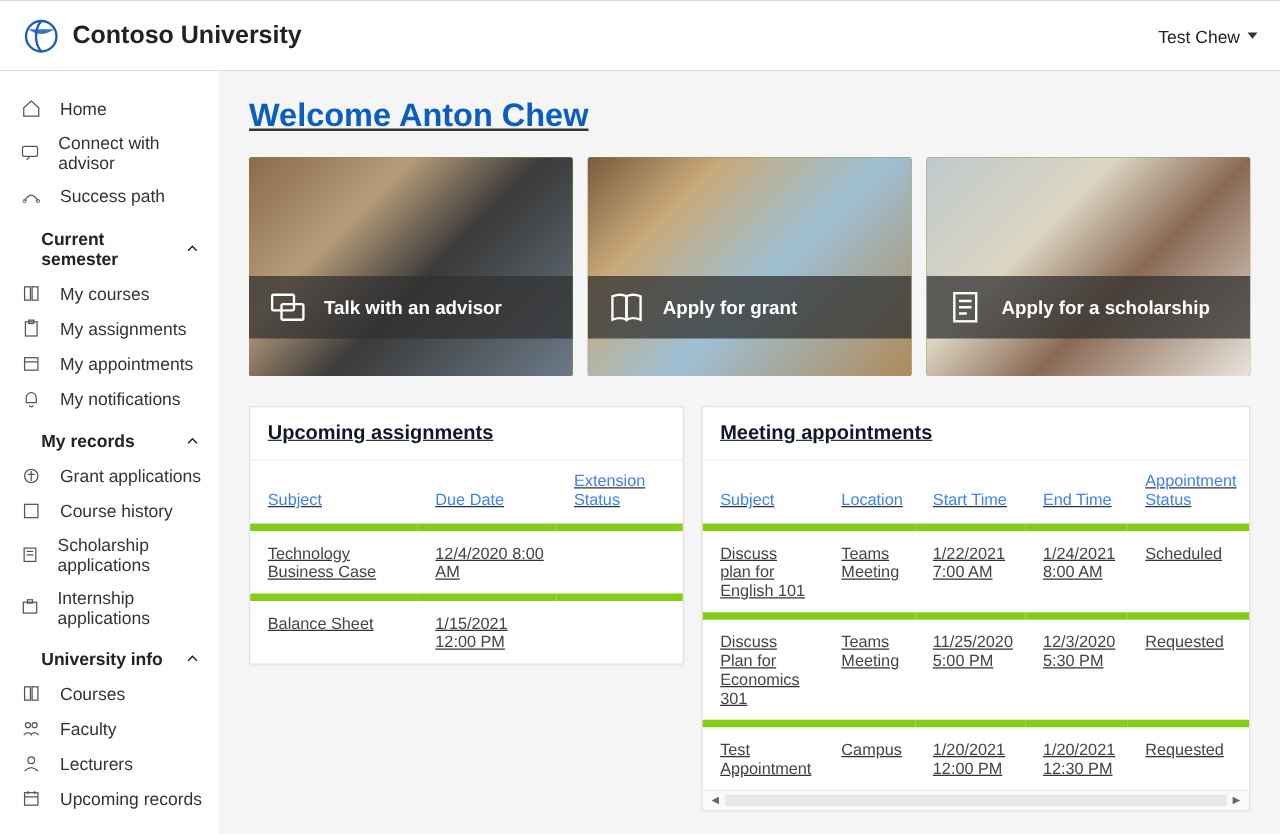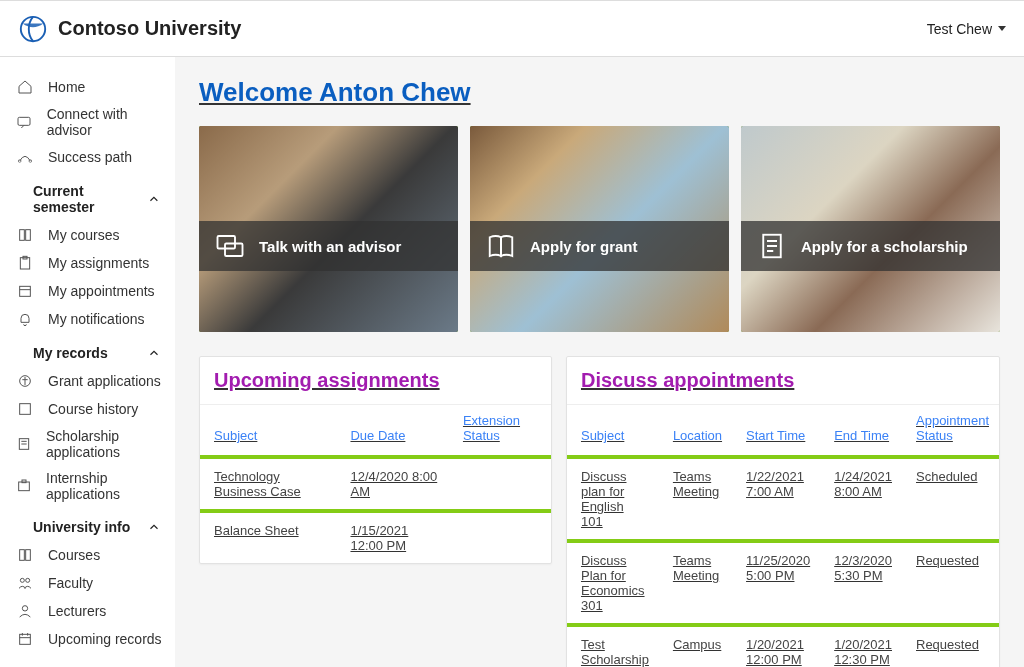--- a/index.html
+++ b/index.html
@@ -13,32 +13,32 @@
   .layout { display:flex; height: calc(667px - 57px);}
   .sidebar { width:175px; background:#fff; padding: 16px 8px 16px 16px; overflow-y:auto; font-size:14px; color:#333;}
   .nav-item { display:flex; align-items:center; gap:14px; padding:5px 0; cursor:pointer; color:#333;}
   .nav-item .icon { width:18px; height:18px; display:flex; align-items:center; justify-content:center; color:#555;}
   .nav-item svg { stroke:#555; fill:none;}
   .section-head { display:flex; align-items:center; justify-content:space-between; font-weight:700; color:#222; margin-top:12px; margin-bottom:6px; padding-right:6px; cursor:pointer;margin-left:17px;}
   .chev { width:14px; height:14px; stroke:#222; stroke-width:2; fill:none;}
   .main { flex:1; padding: 20px 24px; overflow-y:auto;text-decoration:underline;}
   .welcome { color:#0a5ec0; font-size:26px; font-weight:600; margin-bottom:18px;}
   .cards { display:flex; gap:12px; margin-bottom:24px;}
-  .card { position:relative; flex:1; height:206px; border-radius:2px; overflow:hidden; cursor:pointer; background:#4d7c0f;}
+  .card { position:relative; flex:1; height:175px; border-radius:2px; overflow:hidden; cursor:pointer; background:#4d7c0f;}
   .card-bg { position:absolute; inset:0;}
   .card-overlay { position:absolute; left:0; right:0; top:95px; height:50px; background:rgba(50,50,50,0.75); display:flex; align-items:center; gap:14px; padding:0 16px; color:#fff; font-size:15px; font-weight:600;}
   .card-overlay svg { width:30px; height:30px; stroke:#fff; fill:none; stroke-width:1.5;}
   .panels { display:flex; gap:14px; align-items:flex-start;}
   .panel { background:#fff; border:1px solid #e2e2e2; border-radius:2px; box-shadow:0 1px 2px rgba(0,0,0,0.04);}
   .panel.assign { width:390px;}
   .panel.appt { flex:1;}
-  .panel-title { font-size:20px; font-weight:700; padding:12px 14px; color:#a21caf;}
+  .panel-title { font-size:16px; font-weight:700; padding:12px 14px; color:#0f172a;}
   table { width:100%; border-collapse:collapse; font-size:13px; color:#333;}
   thead th { text-align:left; font-weight:400; color:#3b82f6; padding:8px 10px 12px 14px; border-top:1px solid #eee; vertical-align:bottom;}
-  tbody td { padding:10px 10px 10px 14px; border-top:4px solid #84cc16; vertical-align:top; color:#444;}
+  tbody td { padding:10px 10px 10px 14px; border-top:6px solid #84cc16; vertical-align:top; color:#444;}
   .scrollbar-fake { height:16px; border-top:1px solid #eee; position:relative; background:#fafafa;}
   .sb-arrow { position:absolute; top:2px; width:12px; height:12px; font-size:10px; color:#666; text-align:center;}
   .sb-arrow.left{ left:4px;}
   .sb-arrow.right{ right:4px;}
   .sb-track { position:absolute; left:18px; right:18px; top:3px; bottom:3px; background:#e8e8e8;}
   
   .bg1 { background:linear-gradient(135deg,#8a6a4a 0%, #b79c7a 30%, #3a3a3a 55%, #6b7a88 100%);}
   .bg2 { background:linear-gradient(135deg,#7a5a3c 0%, #c9a97a 25%, #9ec0d4 55%, #b08a5a 100%);}
   .bg3 { background:linear-gradient(135deg,#bfc9cc 0%, #dcd5c2 35%, #8a6a55 60%, #e8e4dc 100%);}
 </style>
@@ -277,21 +277,21 @@
             <tr>
               <td>Balance Sheet</td>
               <td>1/15/2021 12:00 PM</td>
               <td></td>
             </tr>
           </tbody>
         </table>
       </div>
 
       <div class="panel appt">
-        <div class="panel-title">Discuss appointments</div>
+        <div class="panel-title">Meeting appointments</div>
         <table>
           <thead>
             <tr>
               <th>Subject</th>
               <th>Location</th>
               <th>Start Time</th>
               <th>End Time</th>
               <th>Appointment Status</th>
             </tr>
           </thead>
@@ -304,21 +304,21 @@
               <td>Scheduled</td>
             </tr>
             <tr>
               <td>Discuss Plan for Economics 301</td>
               <td>Teams Meeting</td>
               <td>11/25/2020 5:00 PM</td>
               <td>12/3/2020 5:30 PM</td>
               <td>Requested</td>
             </tr>
             <tr>
-              <td>Test Scholarship</td>
+              <td>Test Appointment</td>
               <td>Campus</td>
               <td>1/20/2021 12:00 PM</td>
               <td>1/20/2021 12:30 PM</td>
               <td>Requested</td>
             </tr>
           </tbody>
         </table>
         <div class="scrollbar-fake">
           <span class="sb-arrow left">◄</span>
           <div class="sb-track"></div>

